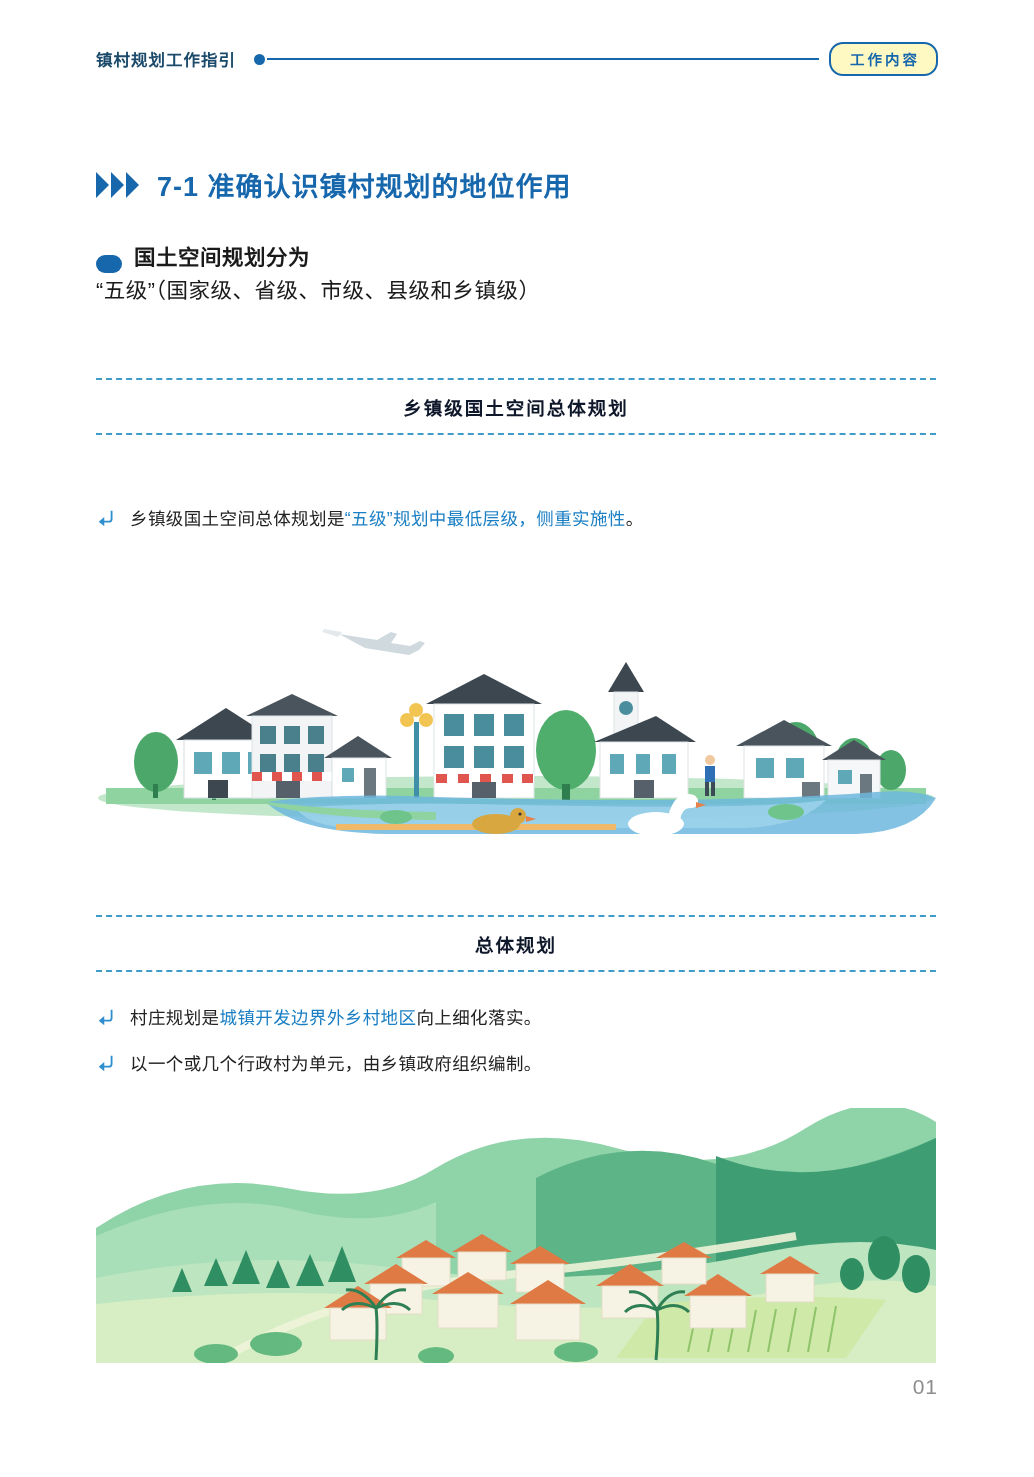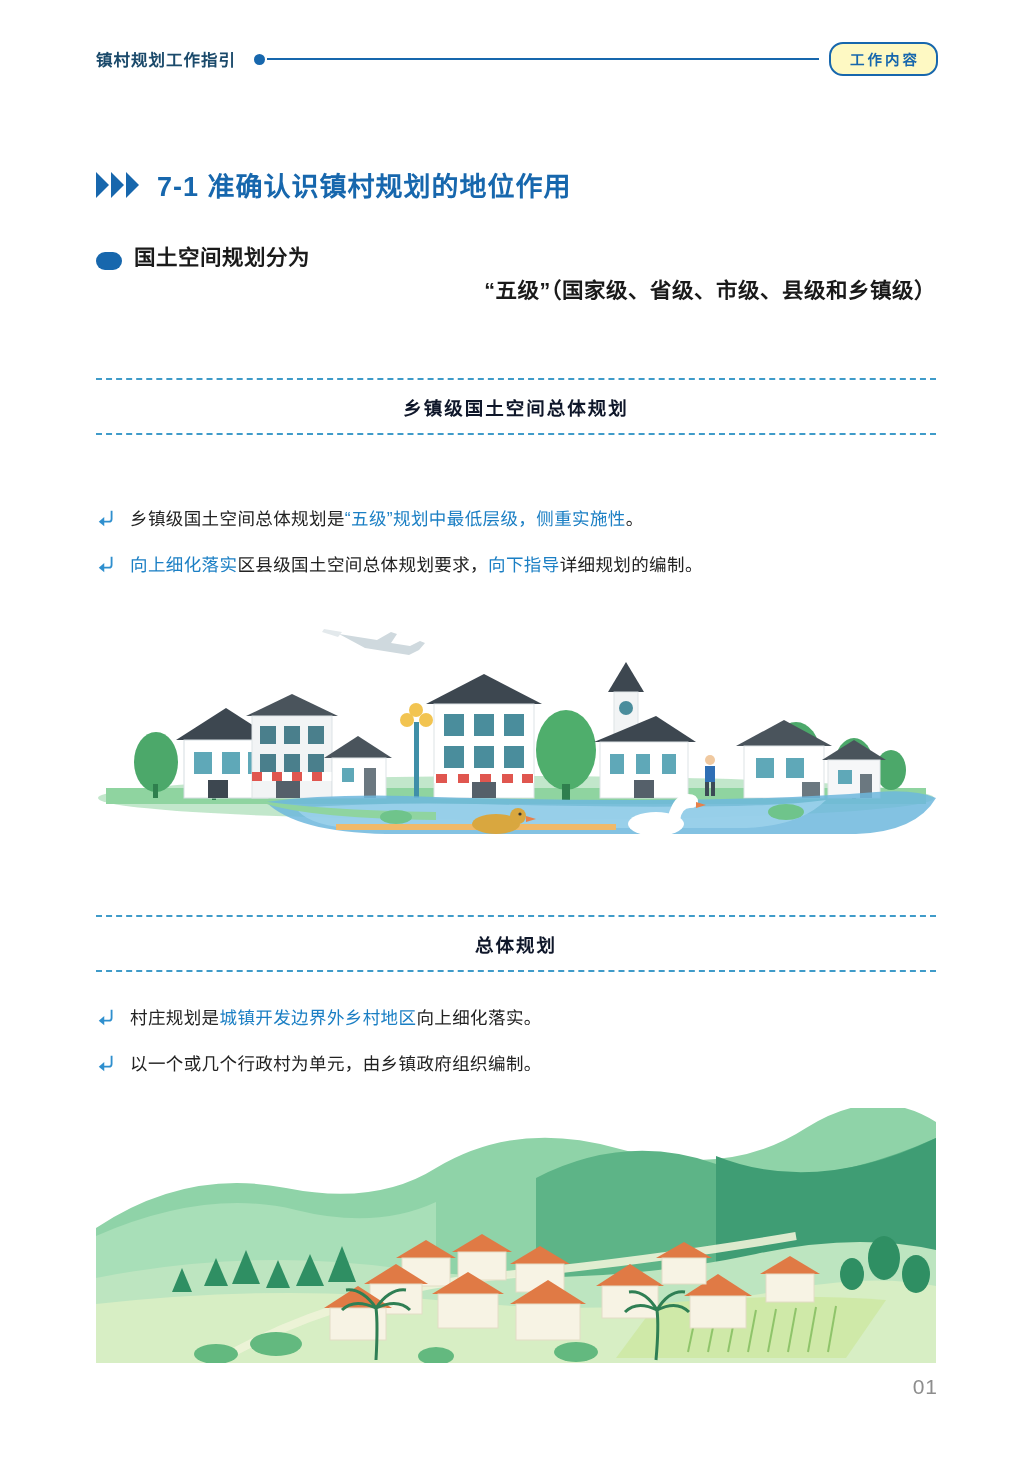--- a/index.html
+++ b/index.html
@@ -95,45 +95,44 @@
 
   
   .intro {
     position: absolute;
     top: 244px;
     left: 96px;
     width: 840px;
   }
   .intro-row {
     display: flex;
-    align-items: center;
+    align-items: flex-end;
   }
   .bullet-oval {
     width: 26px;
     height: 18px;
     border-radius: 9px;
     background: #1767ad;
     margin-top: 5px;
     margin-right: 12px;
     flex: 0 0 auto;
   }
   .intro-title {
     font-size: 21.5px;
     font-weight: bold;
     color: #1a1a1a;
     letter-spacing: 0.5px;
     line-height: 1.35;
   }
   .intro-line {
     font-size: 21.5px;
-    font-weight: bold;
+    font-weight: normal;
     color: #1a1a1a;
     letter-spacing: 0.5px;
     line-height: 1.75;
-    text-align: right;
   }
 
   
   .sub-block {
     position: absolute;
     left: 96px;
     width: 840px;
   }
   .dash-rule {
     height: 0;
@@ -234,27 +233,20 @@
   <div class="dash-rule"></div>
 </div>
 
 <div class="bullets" id="block1-bullets" style="top:506px;">
     <div class="b-item">
       <span class="b-arrow"><svg viewBox="0 0 24 24" width="22" height="22">
           <path d="M17 4 L17 13 Q17 16 14 16 L7 16" stroke="#2f8fce" stroke-width="2" fill="none"></path>
           <polygon points="9,11 3,16 9,21" fill="#2f8fce"></polygon>
         </svg></span>
       <div class="b-text"><span>乡镇级国土空间总体规划是</span><span class="hl">“五级”规划中最低层级，侧重实施性</span><span>。</span></div>
-    </div>
-    <div class="b-item">
-      <span class="b-arrow"><svg viewBox="0 0 24 24" width="22" height="22">
-          <path d="M17 4 L17 13 Q17 16 14 16 L7 16" stroke="#2f8fce" stroke-width="2" fill="none"></path>
-          <polygon points="9,11 3,16 9,21" fill="#2f8fce"></polygon>
-        </svg></span>
-      <div class="b-text"><span class="hl">向上细化落实</span><span>区县级国土空间总体规划要求，</span><span class="hl">向下指导</span><span>详细规划的编制。</span></div>
     </div>
   </div>
 
 <div class="illus-town">
   <svg viewBox="0 0 840 250" width="840" height="250" xmlns="http://www.w3.org/2000/svg">
 
     <g>
       <path d="M243 22 l38 6 l14 -8 l6 2 l-6 9 l19 3 l10 -5 l5 2 l-6 7 l-10 5 l-44 -7 l-26 -14 z" fill="#cfd9de"></path>
       <path d="M228 17 l18 3 l-4 5 l-16 -5 z" fill="#e3e9ec"></path>
     </g>

